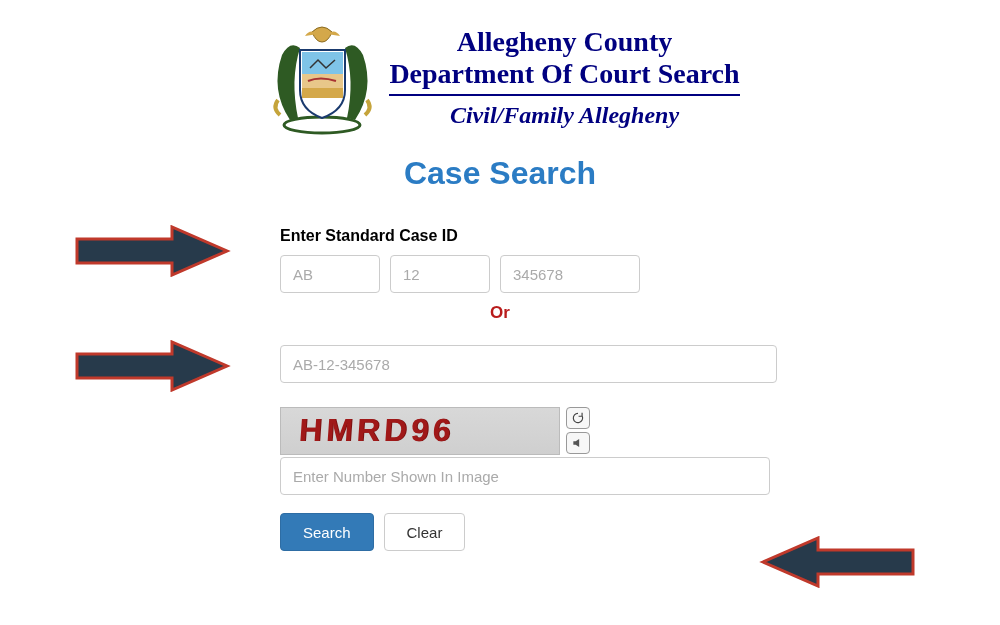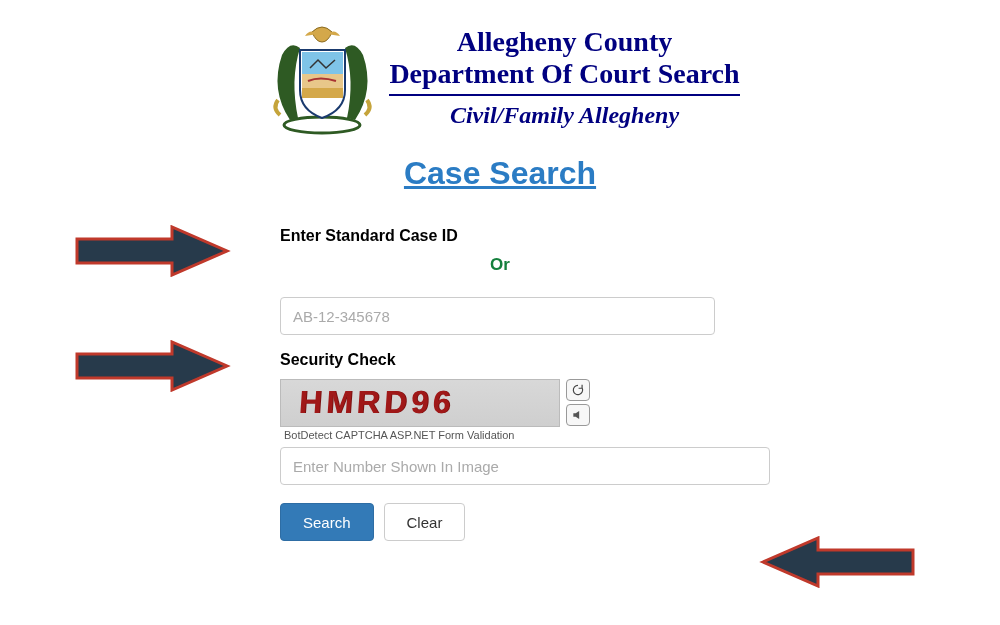--- a/index.html
+++ b/index.html
@@ -5,32 +5,32 @@
 * { box-sizing: border-box; margin: 0; padding: 0; }
 body { font-family: -apple-system, BlinkMacSystemFont, "Segoe UI", Arial, sans-serif; background: #fff; width: 1000px; height: 625px; position: relative; }
 .header { display: flex; align-items: center; justify-content: center; gap: 4px; padding: 20px 0 10px; }
 .seal { width: 125px; height: 115px; position: relative; }
 .title-block { text-align: center; }
 .t-line { font-family: "Times New Roman", serif; font-weight: bold; color: #000080; }
 .t1 { font-size: 28px; }
 .t2 { font-size: 28px; }
 .divider { border: none; border-top: 2px solid #000080; margin: 4px 0 6px; }
 .t3 { font-size: 24px; font-style: italic; }
-.page-title { text-align: center; font-size: 32px; font-weight: 600; color: #2b7cc4; margin: 10px 0 35px; text-decoration: underline; }
+.page-title { text-align: center; font-size: 32px; font-weight: 600; color: #2b7cc4; margin: 10px 0 35px; }
 .form-area { width: 440px; margin: 0 auto; position: relative; }
 .label { font-weight: 700; font-size: 16px; color: #000; margin-bottom: 10px; display: block; }
 .row-inputs { display: flex; gap: 10px; margin-bottom: 10px; }
 .row-inputs input { flex: 0 0 auto; }
 .row-inputs input:nth-child(1) { width: 100px; }
 .row-inputs input:nth-child(2) { width: 100px; }
 .row-inputs input:nth-child(3) { width: 140px; }
 input[type=text] { height: 38px; border: 1px solid #ccc; border-radius: 4px; padding: 0 12px; font-size: 15px; color: #555; }
 input[type=text]::placeholder { color: #aaa; }
-.full-input { width: 435px; margin-bottom: 16px; }
-.or { color: #15803d; font-weight: 700; font-size: 17px; text-align: center; margin: 8px 0 22px; }
+.full-input { width: 497px; margin-bottom: 24px; }
+.or { color: #b91c1c; font-weight: 700; font-size: 17px; text-align: center; margin: 8px 0 22px; }
 .sec-label { margin-top: 0; }
 .captcha-wrap { display: flex; gap: 6px; margin-bottom: 2px; }
 .captcha-img { width: 280px; height: 48px; background: linear-gradient(#d8d8d8,#cfcfcf); position: relative; overflow: hidden; border: 1px solid #bbb; }
 .captcha-text { font-family: "Arial Black", sans-serif; font-weight: 900; font-size: 32px; color: #a01818; letter-spacing: 4px; position: absolute; top: 4px; left: 18px; transform: skewX(-4deg); text-shadow: 1px 0 #7a1010; }
 .captcha-btns { display: flex; flex-direction: column; gap: 3px; }
 .cap-btn { width: 24px; height: 22px; border: 1px solid #999; border-radius: 4px; background: #f7f7f7; display: flex; align-items: center; justify-content: center; cursor: pointer; }
 .cap-btn svg { width: 14px; height: 14px; }
 .cap-caption { font-size: 11px; color: #555; margin: 2px 0 6px; padding-left: 4px; }
 .captcha-input { width: 490px; margin-bottom: 18px; }
 .btn-row { display: flex; gap: 10px; }
@@ -73,45 +73,48 @@
     <hr class="divider">
     <div class="t-line t3">Civil/Family Allegheny</div>
   </div>
 </div>
 
 <h1 class="page-title">Case Search</h1>
 
 <div class="form-area">
 
   <label class="label">Enter Standard Case ID</label>
+  <div class="row-inputs">
+    <input type="text" placeholder="AB" style="">
+    <input type="text" placeholder="12" style="">
+    <input type="text" placeholder="345678" style="">
+  </div>
 
   <div class="or">Or</div>
 
   <input type="text" class="full-input" placeholder="AB-12-345678" style="">
 
-  <label class="label sec-label">Security Check</label>
   <div class="captcha-wrap">
     <div class="captcha-img">
       <span class="captcha-text">HMRD96</span>
     </div>
     <div class="captcha-btns">
       <div class="cap-btn">
         <svg viewBox="0 0 24 24">
             <path d="M12 4a8 8 0 1 0 7.4 5" fill="none" stroke="#444" stroke-width="2"></path>
             <path d="M19 3v6h-6" fill="none" stroke="#444" stroke-width="2"></path>
           </svg>
       </div>
       <div class="cap-btn">
         <svg viewBox="0 0 24 24">
             <path d="M4 9v6h4l6 4V5l-6 4H4z" fill="#555"></path>
           </svg>
       </div>
     </div>
   </div>
-  <div class="cap-caption">BotDetect CAPTCHA ASP.NET Form Validation</div>
   <input type="text" class="captcha-input" placeholder="Enter Number Shown In Image" style="">
 
   <div class="btn-row">
     <button class="btn btn-primary">Search</button>
     <button class="btn btn-default">Clear</button>
   </div>
 
 </div>
 
 <div class="arrow arrow-1">

